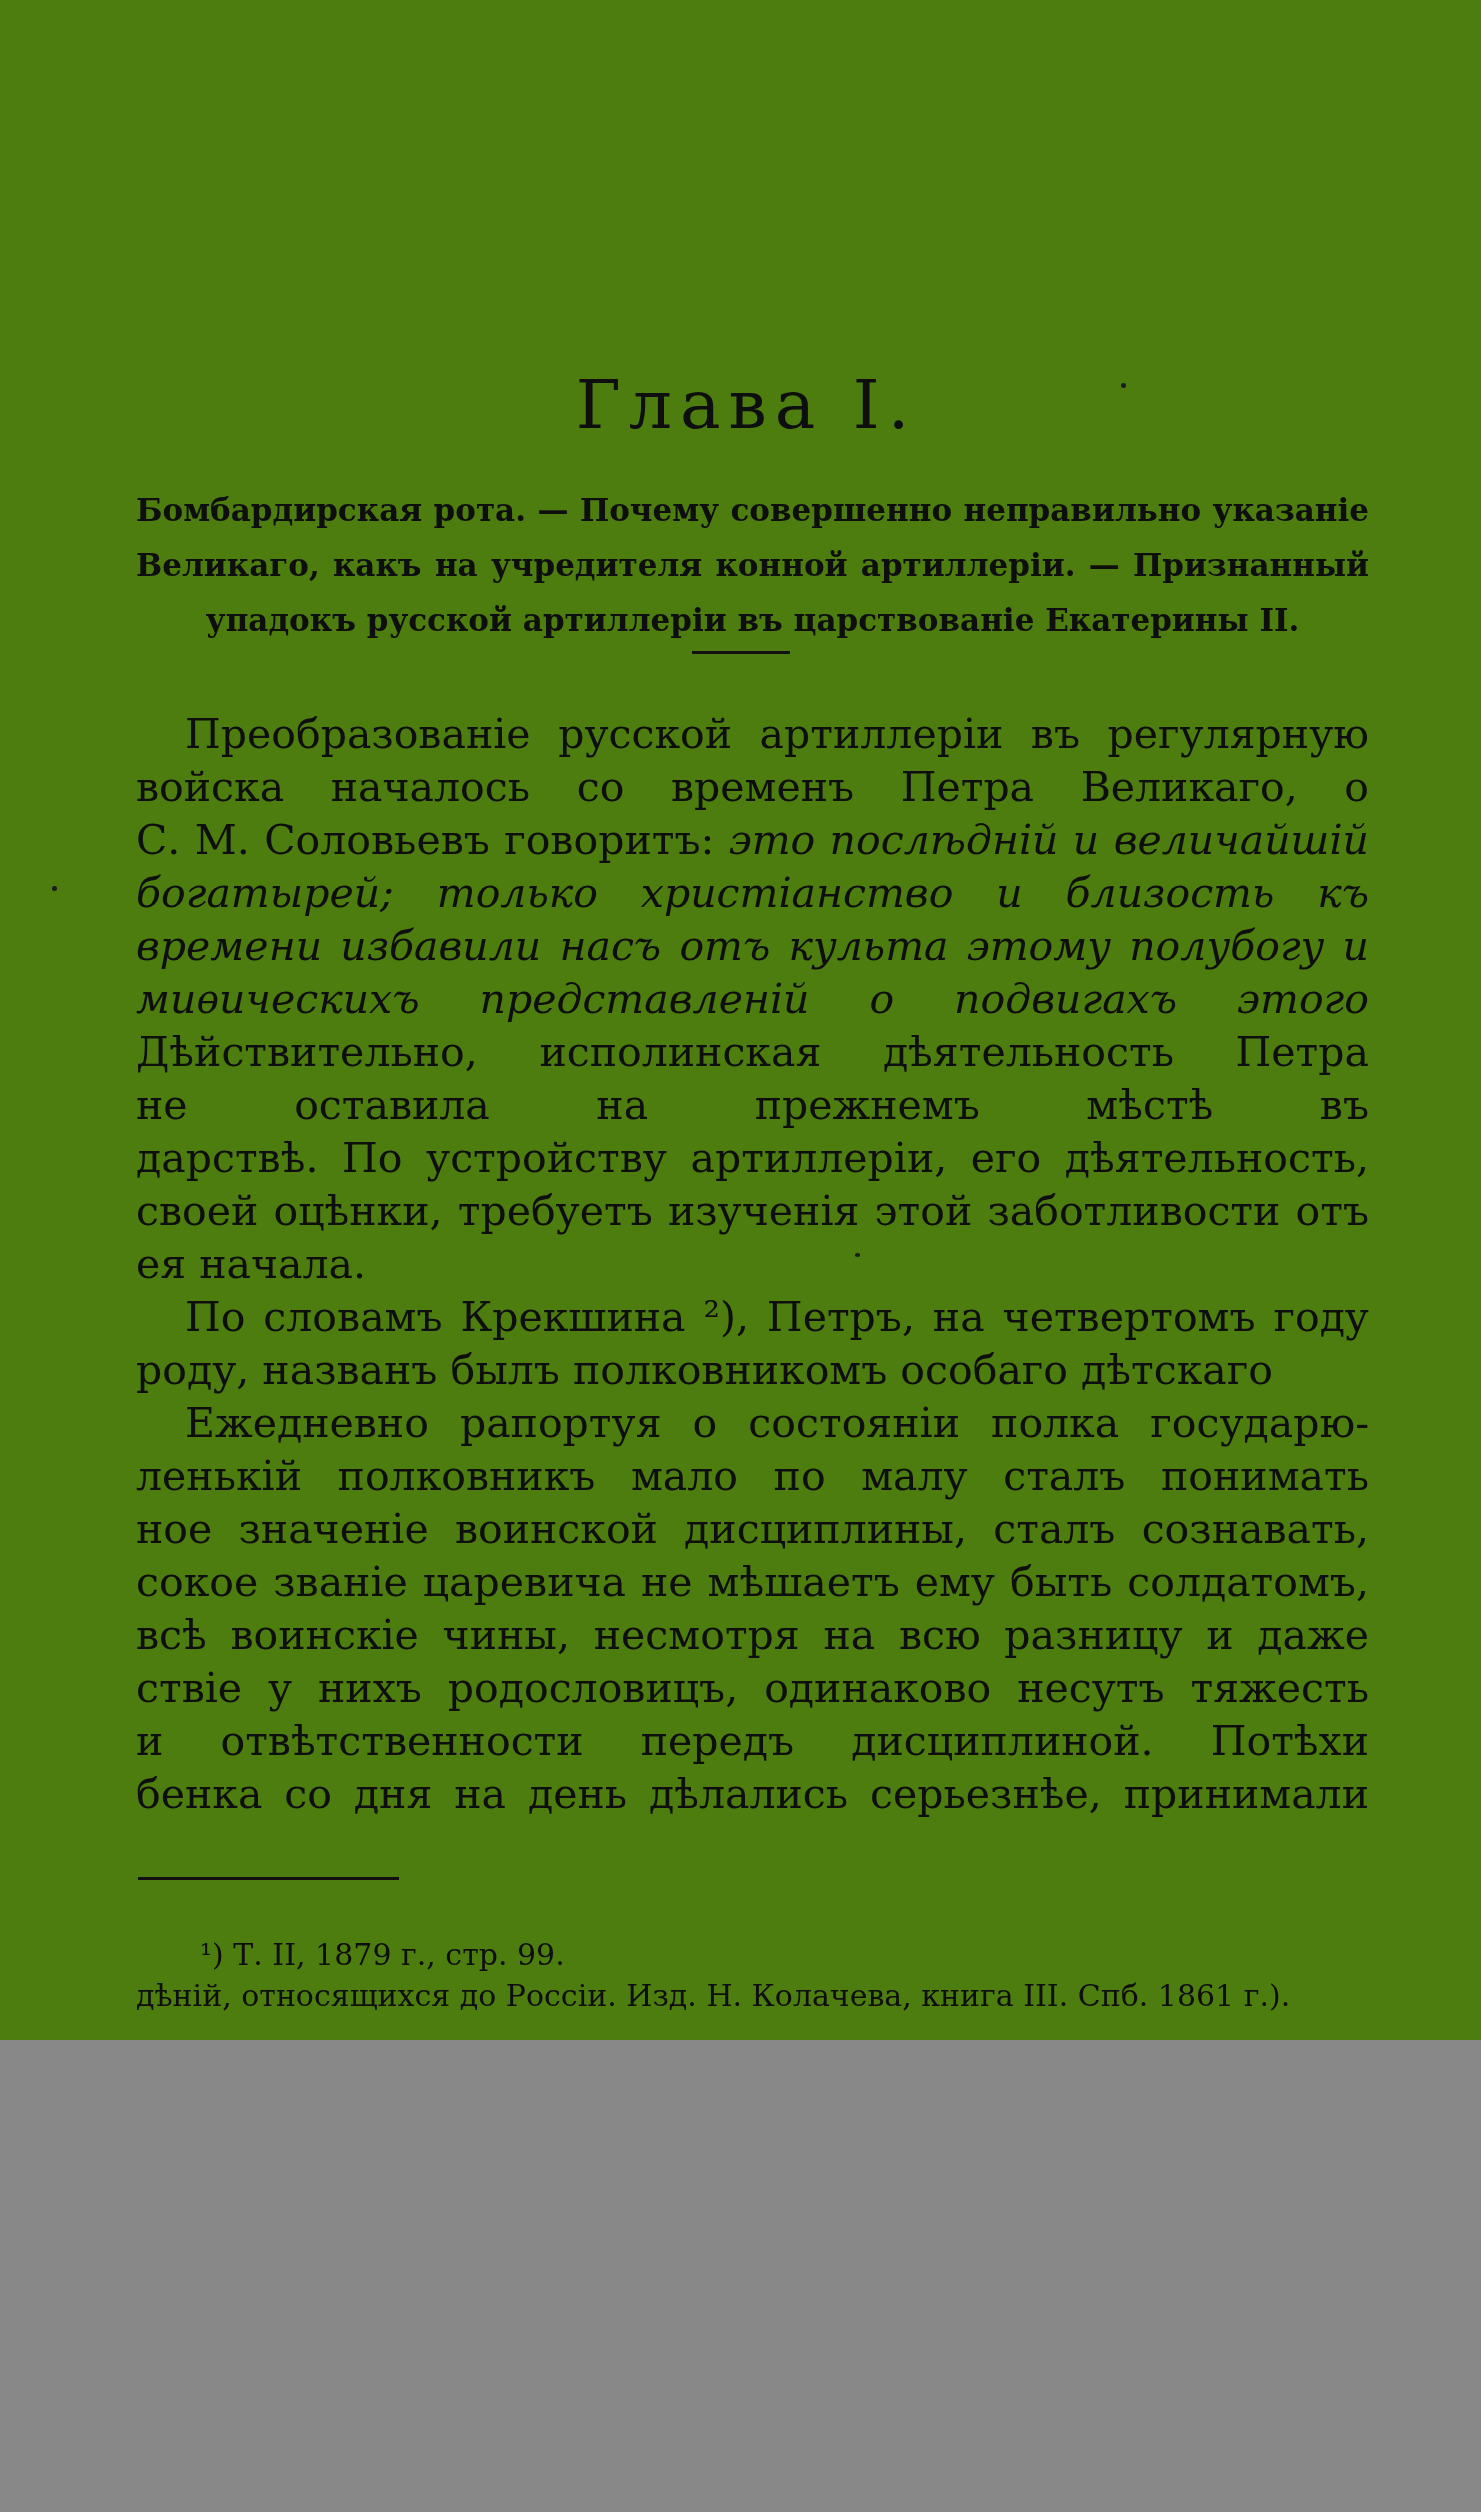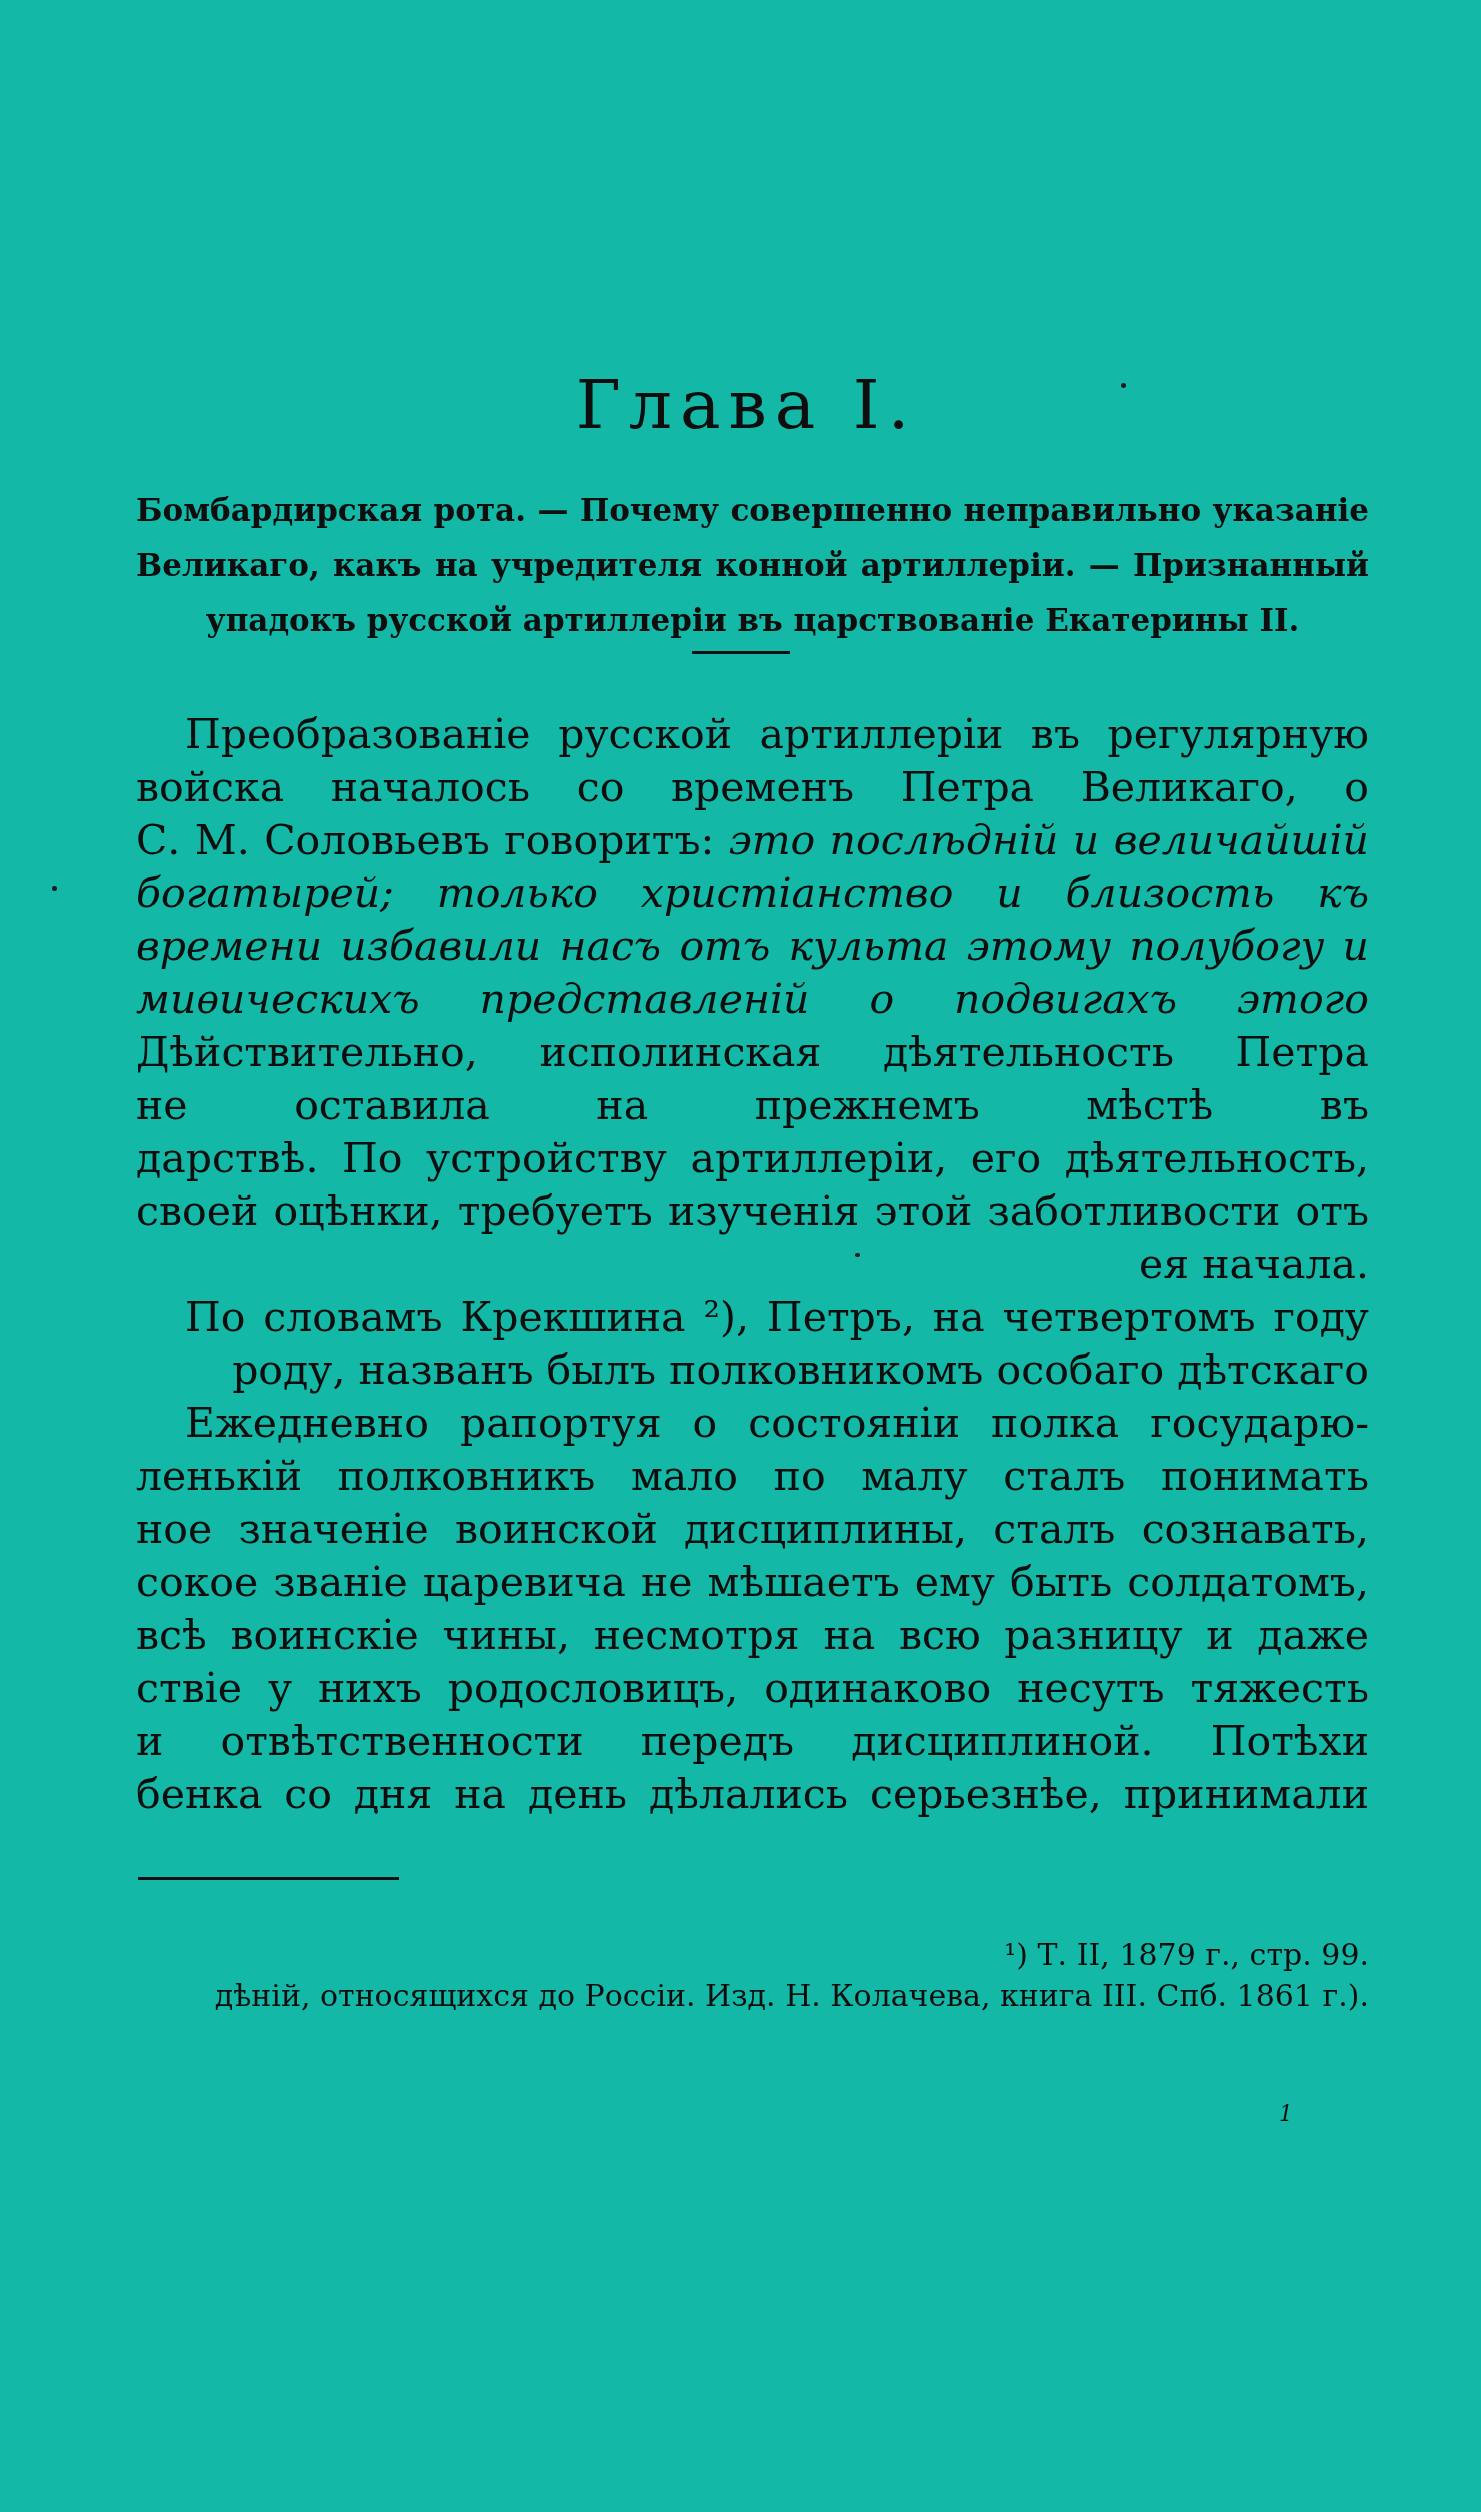--- a/index.html
+++ b/index.html
@@ -1,19 +1,19 @@
 <!DOCTYPE html>
 <html style="font-size:14.3px"><head>
 <meta charset="utf-8">
 <style>
   html,body { margin:0; padding:0; background:#888; }
   .page {
     position:relative;
-    width:1482px; height:2512px;
-    background:#14b8a6;
+    width:1482px; height:2040px;
+    background:#4d7c0f;
     color:#0e0e0e;
     font-family:"DejaVu Serif", serif;
     overflow:hidden;
   }
   .chapter-title {
     position:absolute;
     top:369px; left:129px; width:1235px;
     font-size:68px; line-height:72px;
     letter-spacing:8px;
     text-align:center;
@@ -30,21 +30,21 @@
     top:651px; left:692px; width:98px; height:2.7px;
     background:#111;
   }
   .body-text {
     position:absolute;
     top:708px; left:136px; width:1233px;
     font-size:41px;
   }
   .body-text .line { height:53px; line-height:53px; overflow:hidden; }
   .line.just { text-align:justify; text-align-last:justify; }
-  .line.left { text-align:right; }
+  .line.left { text-align:left; }
   .body-text .line.indent { text-indent:49px; }
   .it { font-style:italic; }
   .foot-rule {
     position:absolute;
     top:1877px; left:138px; width:261px; height:2.7px;
     background:#111;
   }
   .footnotes {
     position:absolute;
     top:1934px; left:136px; width:1233px;

